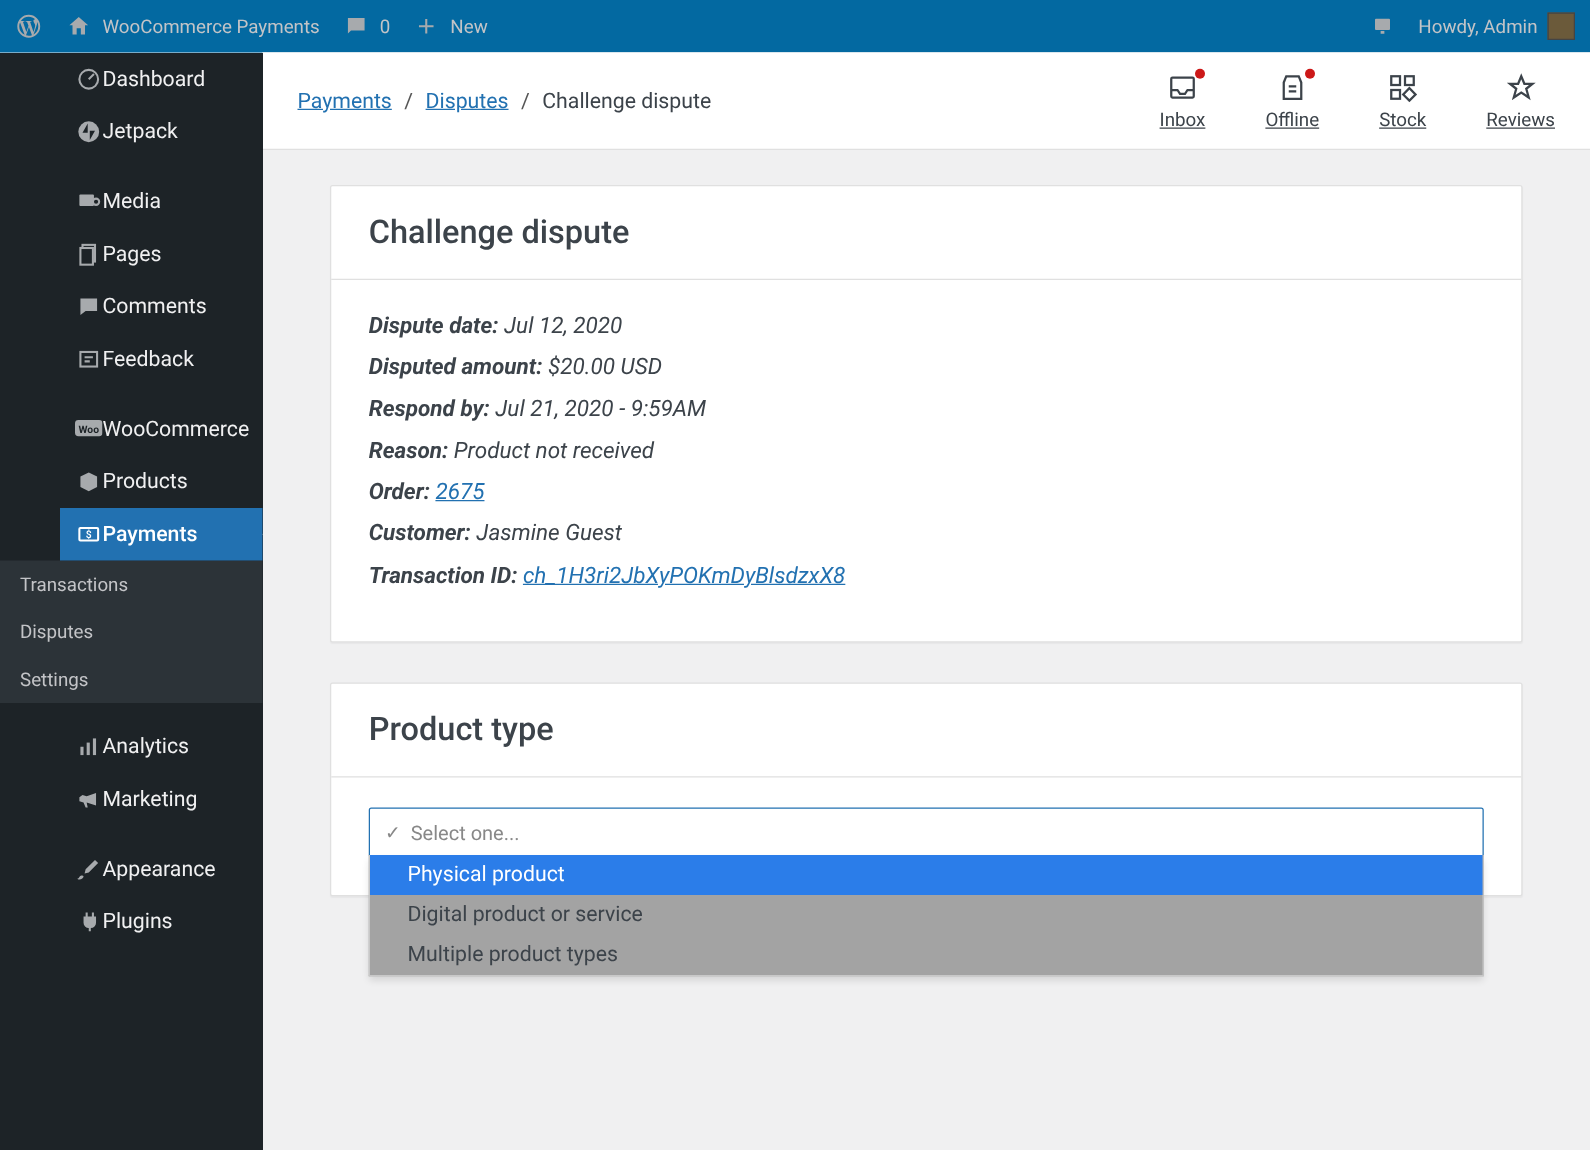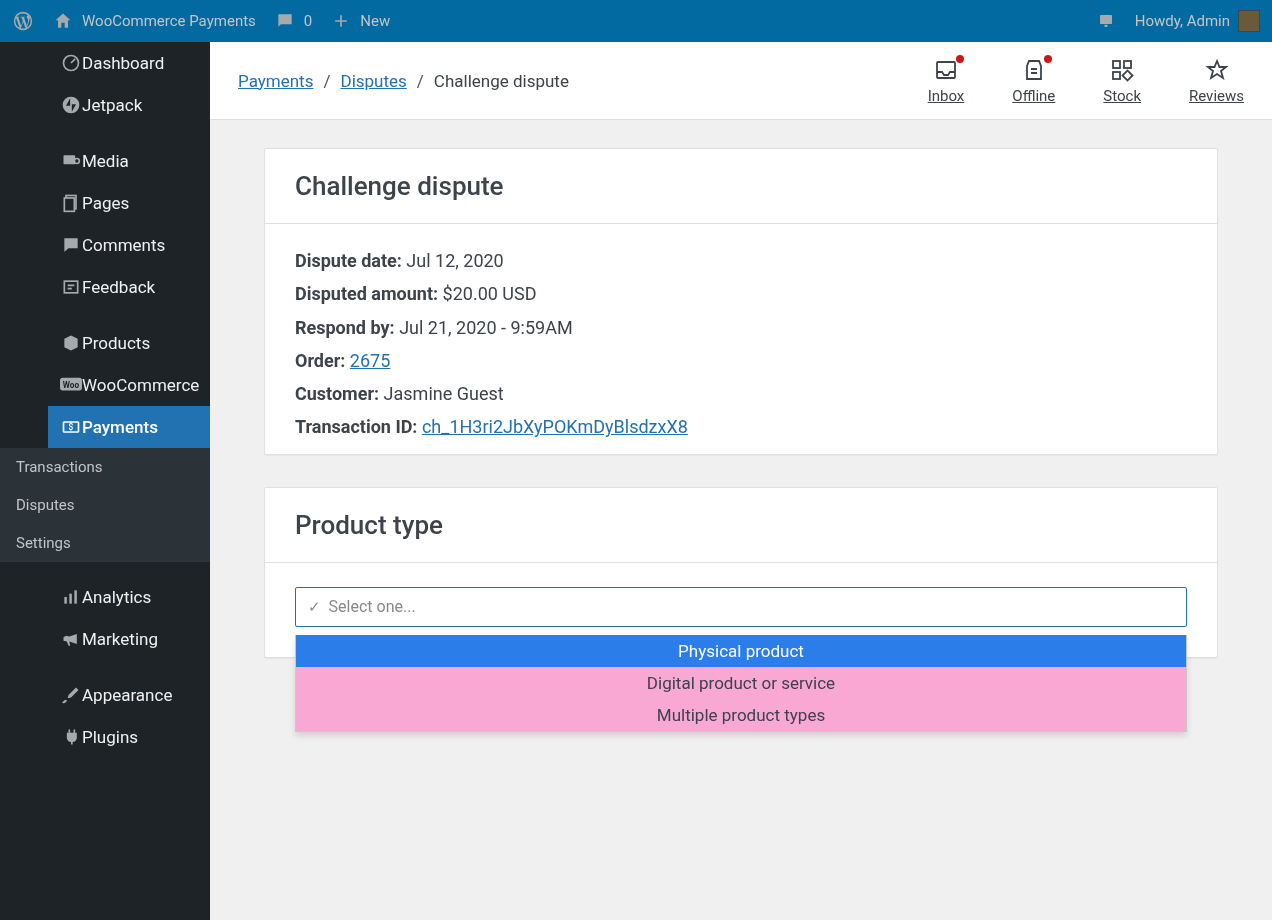--- a/index.html
+++ b/index.html
@@ -96,21 +96,21 @@
     border: 1px solid #e0e0e0;
     border-radius: 2px;
     margin-bottom: 32px;
     box-shadow: 0 1px 1px rgba(0,0,0,0.04);
   }
   .card-header {
     padding: 22px 30px;
     border-bottom: 1px solid #e0e0e0;
   }
   .card-title { font-size: 26px; color: #3c434a; font-weight: 500; }
-  .card-body { padding: 20px 30px 10px; }
+  .card-body { padding: 20px 30px 36px; font-style: italic; }
   .detail-row { font-size: 18px; color: #3c434a; line-height: 1.85; }
   .detail-row strong { font-weight: 700; }
   .detail-row a { color: #2271b1; text-decoration: underline; }
   
   .select-wrap { padding: 24px 30px 30px; position: relative; }
   .select-box {
     width: 100%;
     height: 40px;
     border: 1.5px solid #2271b1;
     border-radius: 2px;
@@ -120,26 +120,25 @@
     color: #888;
     font-size: 16px;
     cursor: pointer;
     background:#fff;
   }
   .select-box .check { color:#888; margin-right:8px; font-size:15px; }
   .dropdown {
     position: absolute;
     left: 30px;
     right: 30px;
-    top: 72px;
-    background: #f9a8d4;
+    top: 62px;
+    background: #a3a3a3;
     border: 1px solid #c8c8c8;
     border-top: none;
     box-shadow: 0 4px 6px rgba(0,0,0,0.12);
-    text-align: center;
   }
   .dropdown-item {
     padding: 6px 30px;
     font-size: 17px;
     color: #3c434a;
     cursor: pointer;
   }
   .dropdown-item.highlight { background: #2b7de9; color:#fff; }
   svg { display:block; }
 </style>
@@ -249,34 +248,34 @@
           <svg width="20" height="20" viewBox="0 0 24 24" fill="none" stroke="#a7aaad" stroke-width="2">
             <rect x="4" y="5" width="16" height="14"></rect>
             <path d="M8 10h8M8 14h5"></path>
           </svg>
         </span>
       <span>Feedback</span>
     </div>
     <div class="menu-sep"></div>
     <div class="menu-item">
       <span class="menu-icon">
-          <svg width="20" height="20" viewBox="0 0 24 24" fill="#a7aaad">
-            <path d="M12 3l8 4v10l-8 4-8-4V7z"></path>
-          </svg>
-        </span>
-      <span>Products</span>
-    </div>
-    <div class="menu-item">
-      <span class="menu-icon">
           <svg width="22" height="16" viewBox="0 0 24 16">
             <rect width="24" height="14" rx="3" fill="#a7aaad"></rect>
             <text x="3" y="11" font-size="9" font-weight="bold" fill="#1d2327">Woo</text>
           </svg>
         </span>
       <span>WooCommerce</span>
+    </div>
+    <div class="menu-item">
+      <span class="menu-icon">
+          <svg width="20" height="20" viewBox="0 0 24 24" fill="#a7aaad">
+            <path d="M12 3l8 4v10l-8 4-8-4V7z"></path>
+          </svg>
+        </span>
+      <span>Products</span>
     </div>
     <div class="menu-item current">
       <span class="menu-icon">
           <svg width="20" height="20" viewBox="0 0 24 24" fill="none" stroke="#fff" stroke-width="2">
             <rect x="3" y="6" width="18" height="12" rx="1"></rect>
             <text x="9" y="16" font-size="10" fill="#fff" stroke="none">$</text>
           </svg>
         </span>
       <span>Payments</span>
     </div>
@@ -388,20 +387,24 @@
           </div>
           <div class="detail-row">
             <strong>Disputed amount:</strong>
             <span>$20.00 USD</span>
           </div>
           <div class="detail-row">
             <strong>Respond by:</strong>
             <span>Jul 21, 2020 - 9:59AM</span>
           </div>
           <div class="detail-row">
+            <strong>Reason:</strong>
+            <span>Product not received</span>
+          </div>
+          <div class="detail-row">
             <strong>Order:</strong>
             <a href="#">2675</a>
           </div>
           <div class="detail-row">
             <strong>Customer:</strong>
             <span>Jasmine Guest</span>
           </div>
           <div class="detail-row">
             <strong>Transaction ID:</strong>
             <a href="#">ch_1H3ri2JbXyPOKmDyBlsdzxX8</a>

